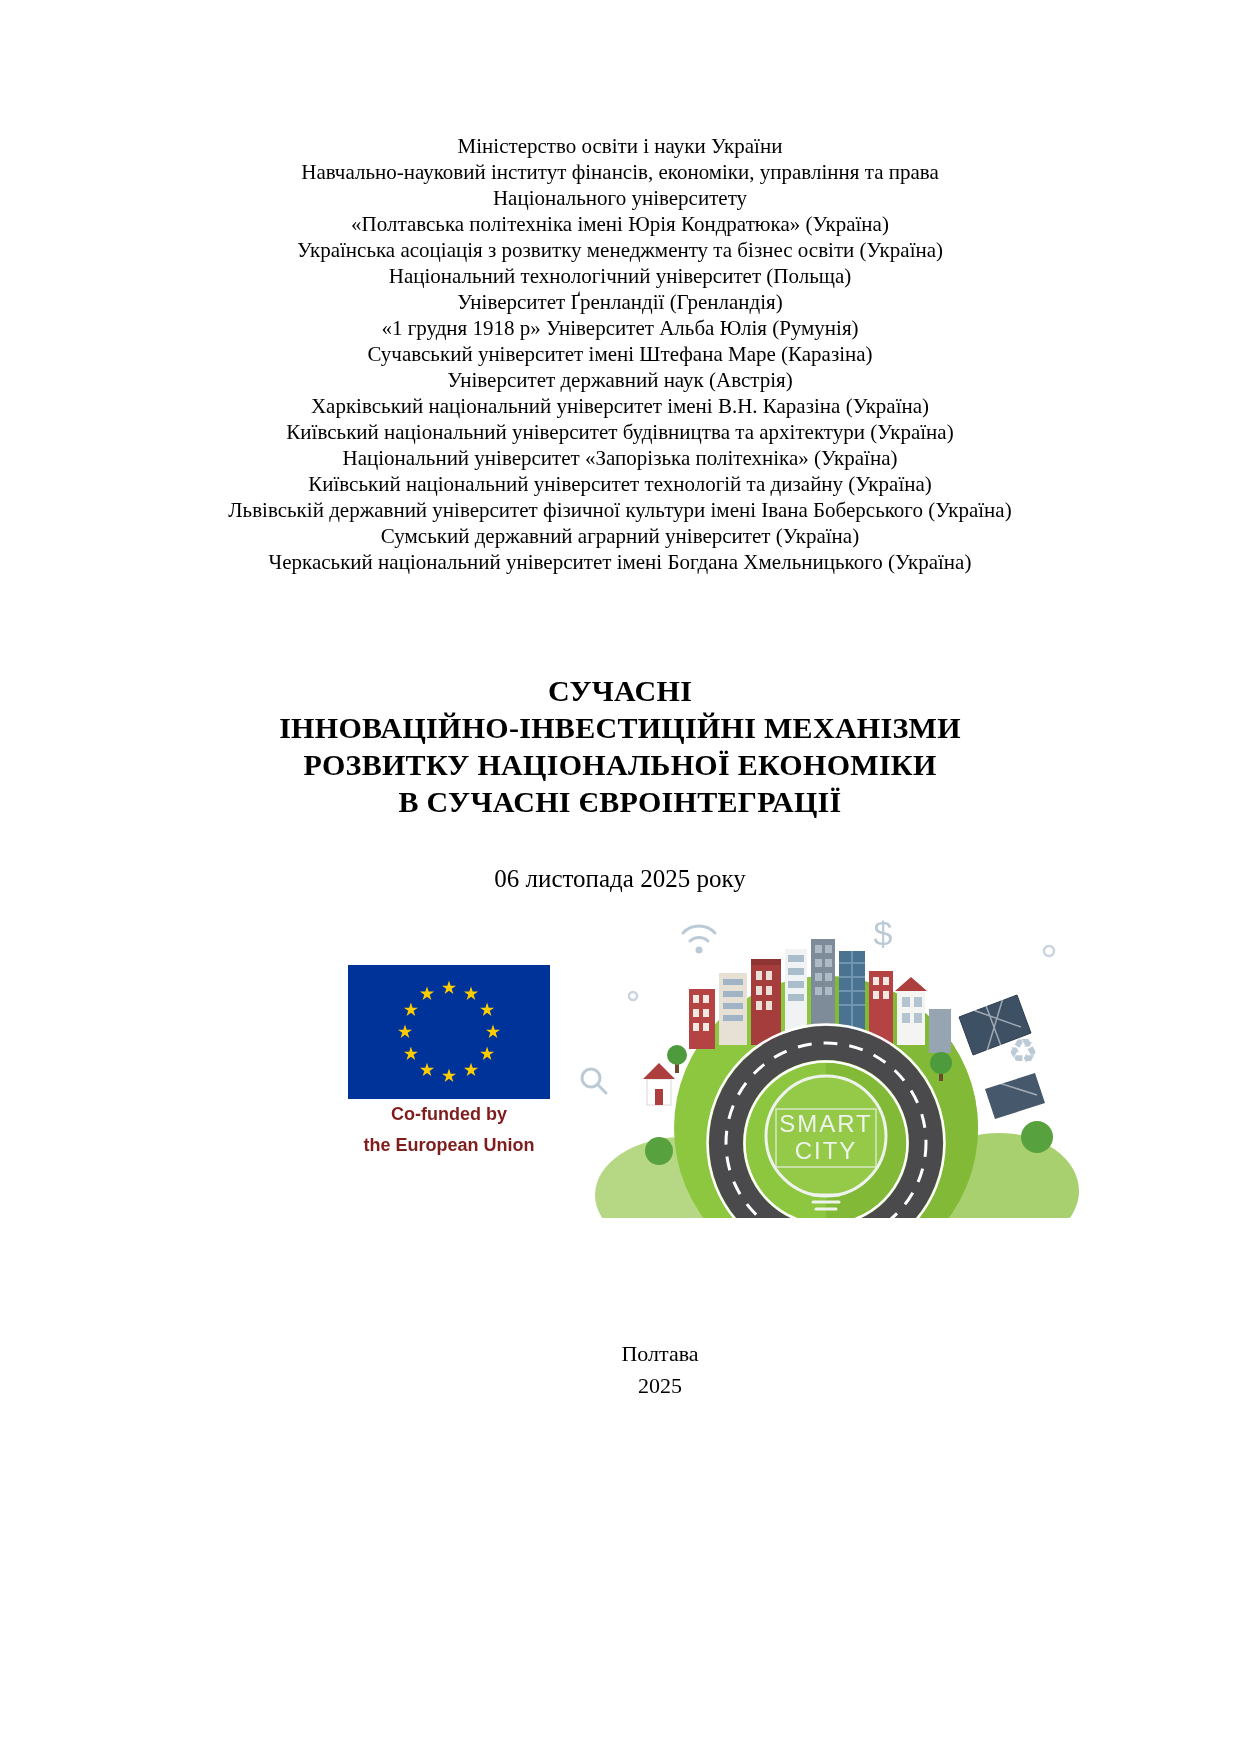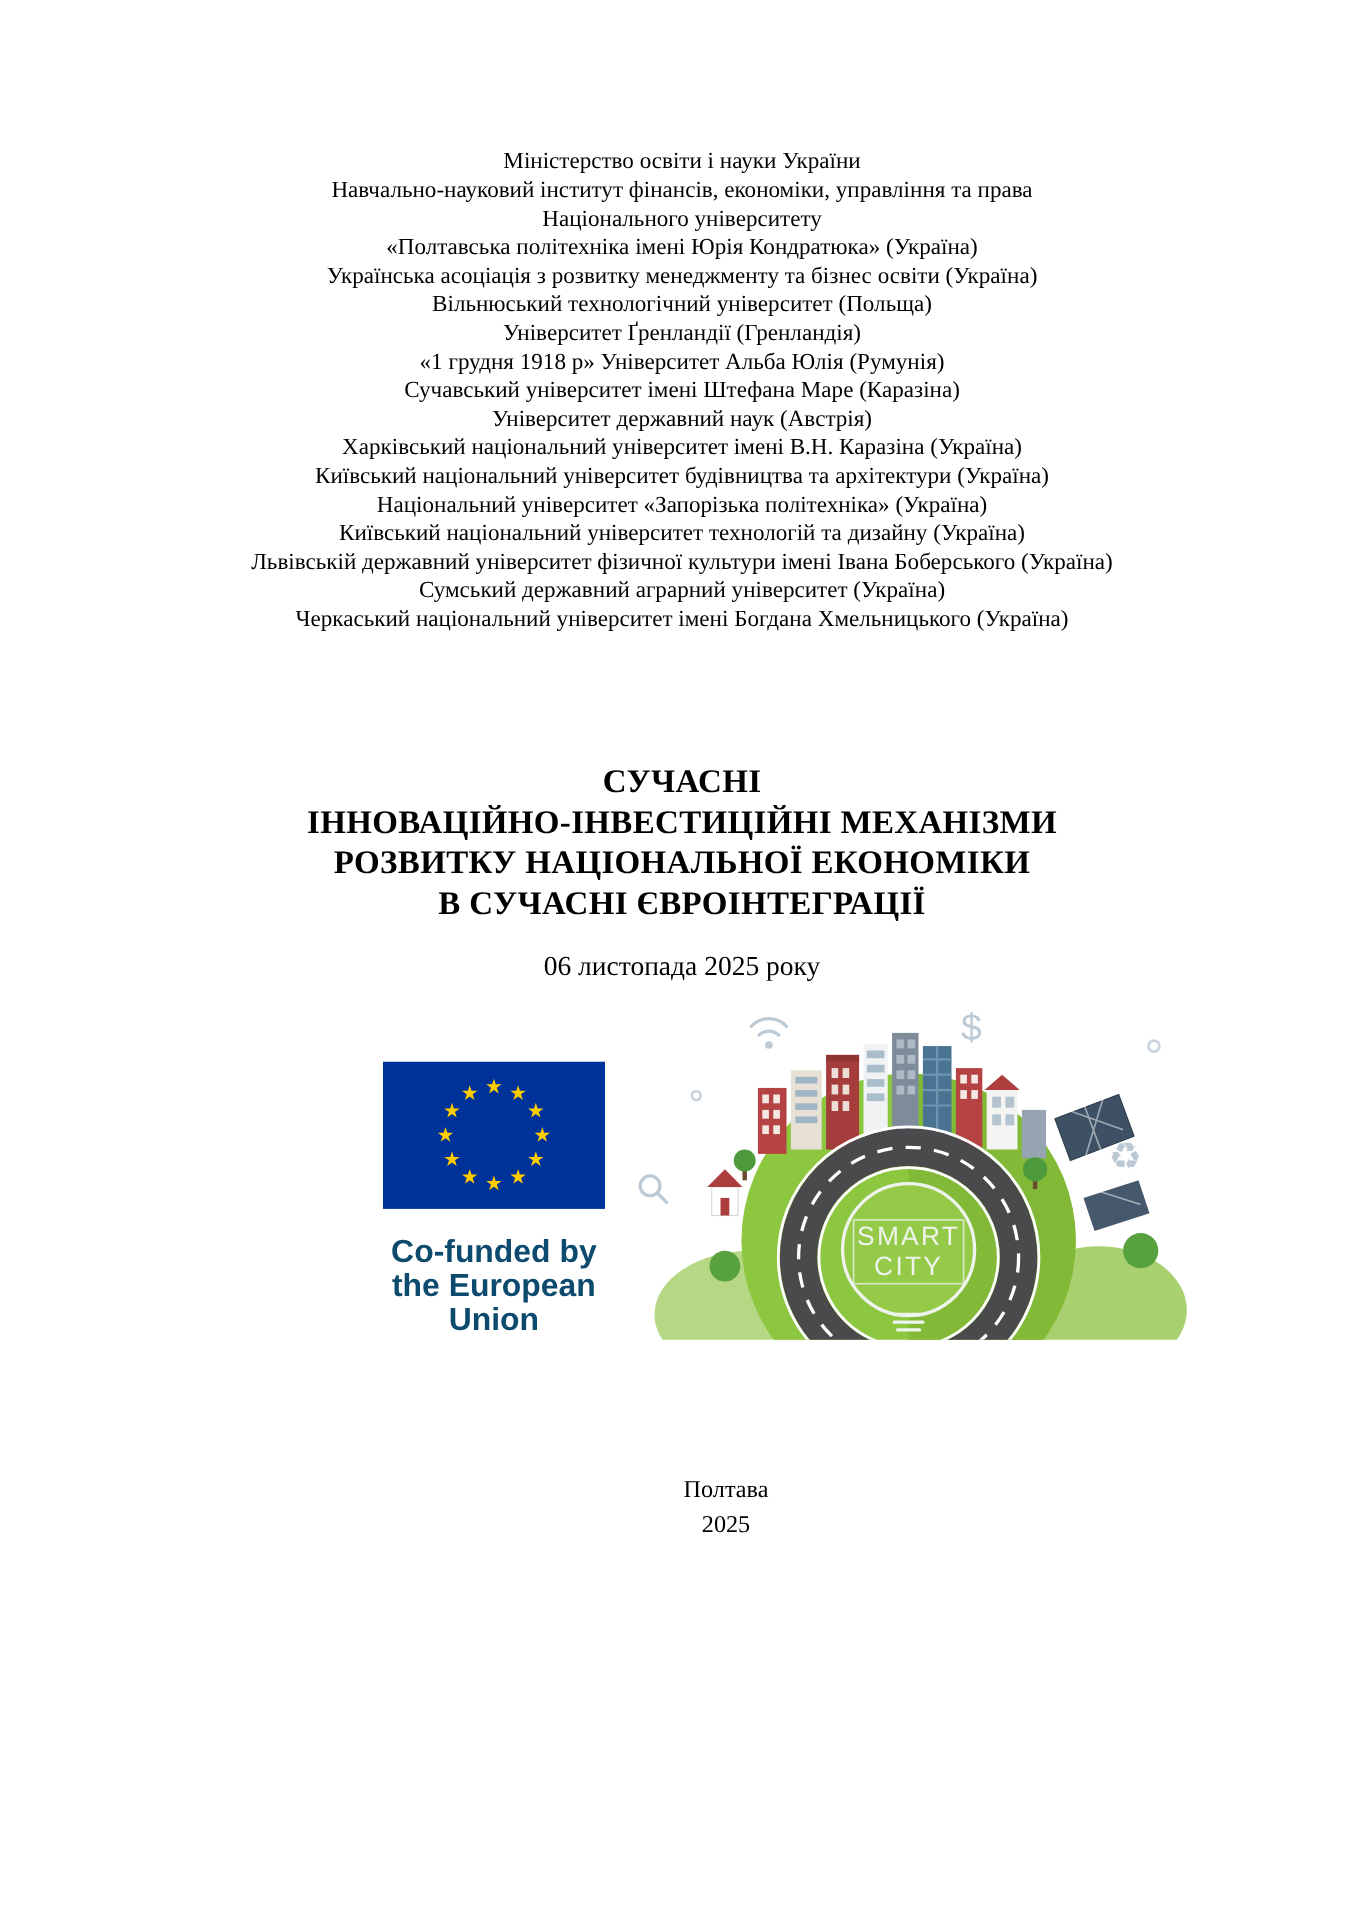--- a/index.html
+++ b/index.html
@@ -24,44 +24,43 @@
   }
   .title-block {
     position: absolute;
     top: 672px; left: 0;
     width: 100%;
     text-align: center;
     font-weight: 700;
     font-size: 30px;
     line-height: 37px;
     letter-spacing: 0.3px;
-    margin-top: 20px;
   }
   .date-line {
     position: absolute;
     top: 865px; left: 0;
     width: 100%;
     text-align: center;
     font-weight: 400;
     font-size: 25px;
   }
   .eu-block {
     position: absolute;
     left: 224px; top: 965px;
     width: 244px;
     text-align: center;
   }
   .eu-flag { display: block; margin: 0 auto; width: 202px; height: 134px; }
   .eu-caption {
-    margin-top: 24px;
+    margin-top: 0;
     font-family: "Liberation Sans", sans-serif;
     font-weight: 700;
-    font-size: 29px;
+    font-size: 18px;
     line-height: 31px;
-    color: #0c4a6e;
+    color: #7f1d1d;
   }
   .smartcity {
     position: absolute;
     left: 468px; top: 893px;
     width: 515px; height: 325px;
   }
   .smartcity svg { width: 100%; height: 100%; display: block; }
   .smartcity .bulb-label {
     font-family: "Liberation Sans", sans-serif;
     letter-spacing: 2px;
@@ -80,21 +79,21 @@
 <body>
 
 <div class="page">
 
   <div class="institutions">
     <div>Міністерство освіти і науки України</div>
     <div>Навчально-науковий інститут фінансів, економіки, управління та права</div>
     <div>Національного університету</div>
     <div>«Полтавська політехніка імені Юрія Кондратюка» (Україна)</div>
     <div>Українська асоціація з розвитку менеджменту та бізнес освіти (Україна)</div>
-    <div>Вільнюський технологічний університет (Польща)</div>
+    <div>Національний технологічний університет (Польща)</div>
     <div>Університет Ґренландії (Гренландія)</div>
     <div>«1 грудня 1918 р» Університет Альба Юлія (Румунія)</div>
     <div>Сучавський університет імені Штефана Маре (Каразіна)</div>
     <div>Університет державний наук (Австрія)</div>
     <div>Харківський національний університет імені В.Н. Каразіна (Україна)</div>
     <div>Київський національний університет будівництва та архітектури (Україна)</div>
     <div>Національний університет «Запорізька політехніка» (Україна)</div>
     <div>Київський національний університет технологій та дизайну (Україна)</div>
     <div>Львівській державний університет фізичної культури імені Івана Боберського (Україна)</div>
     <div>Сумський державний аграрний університет (Україна)</div>

